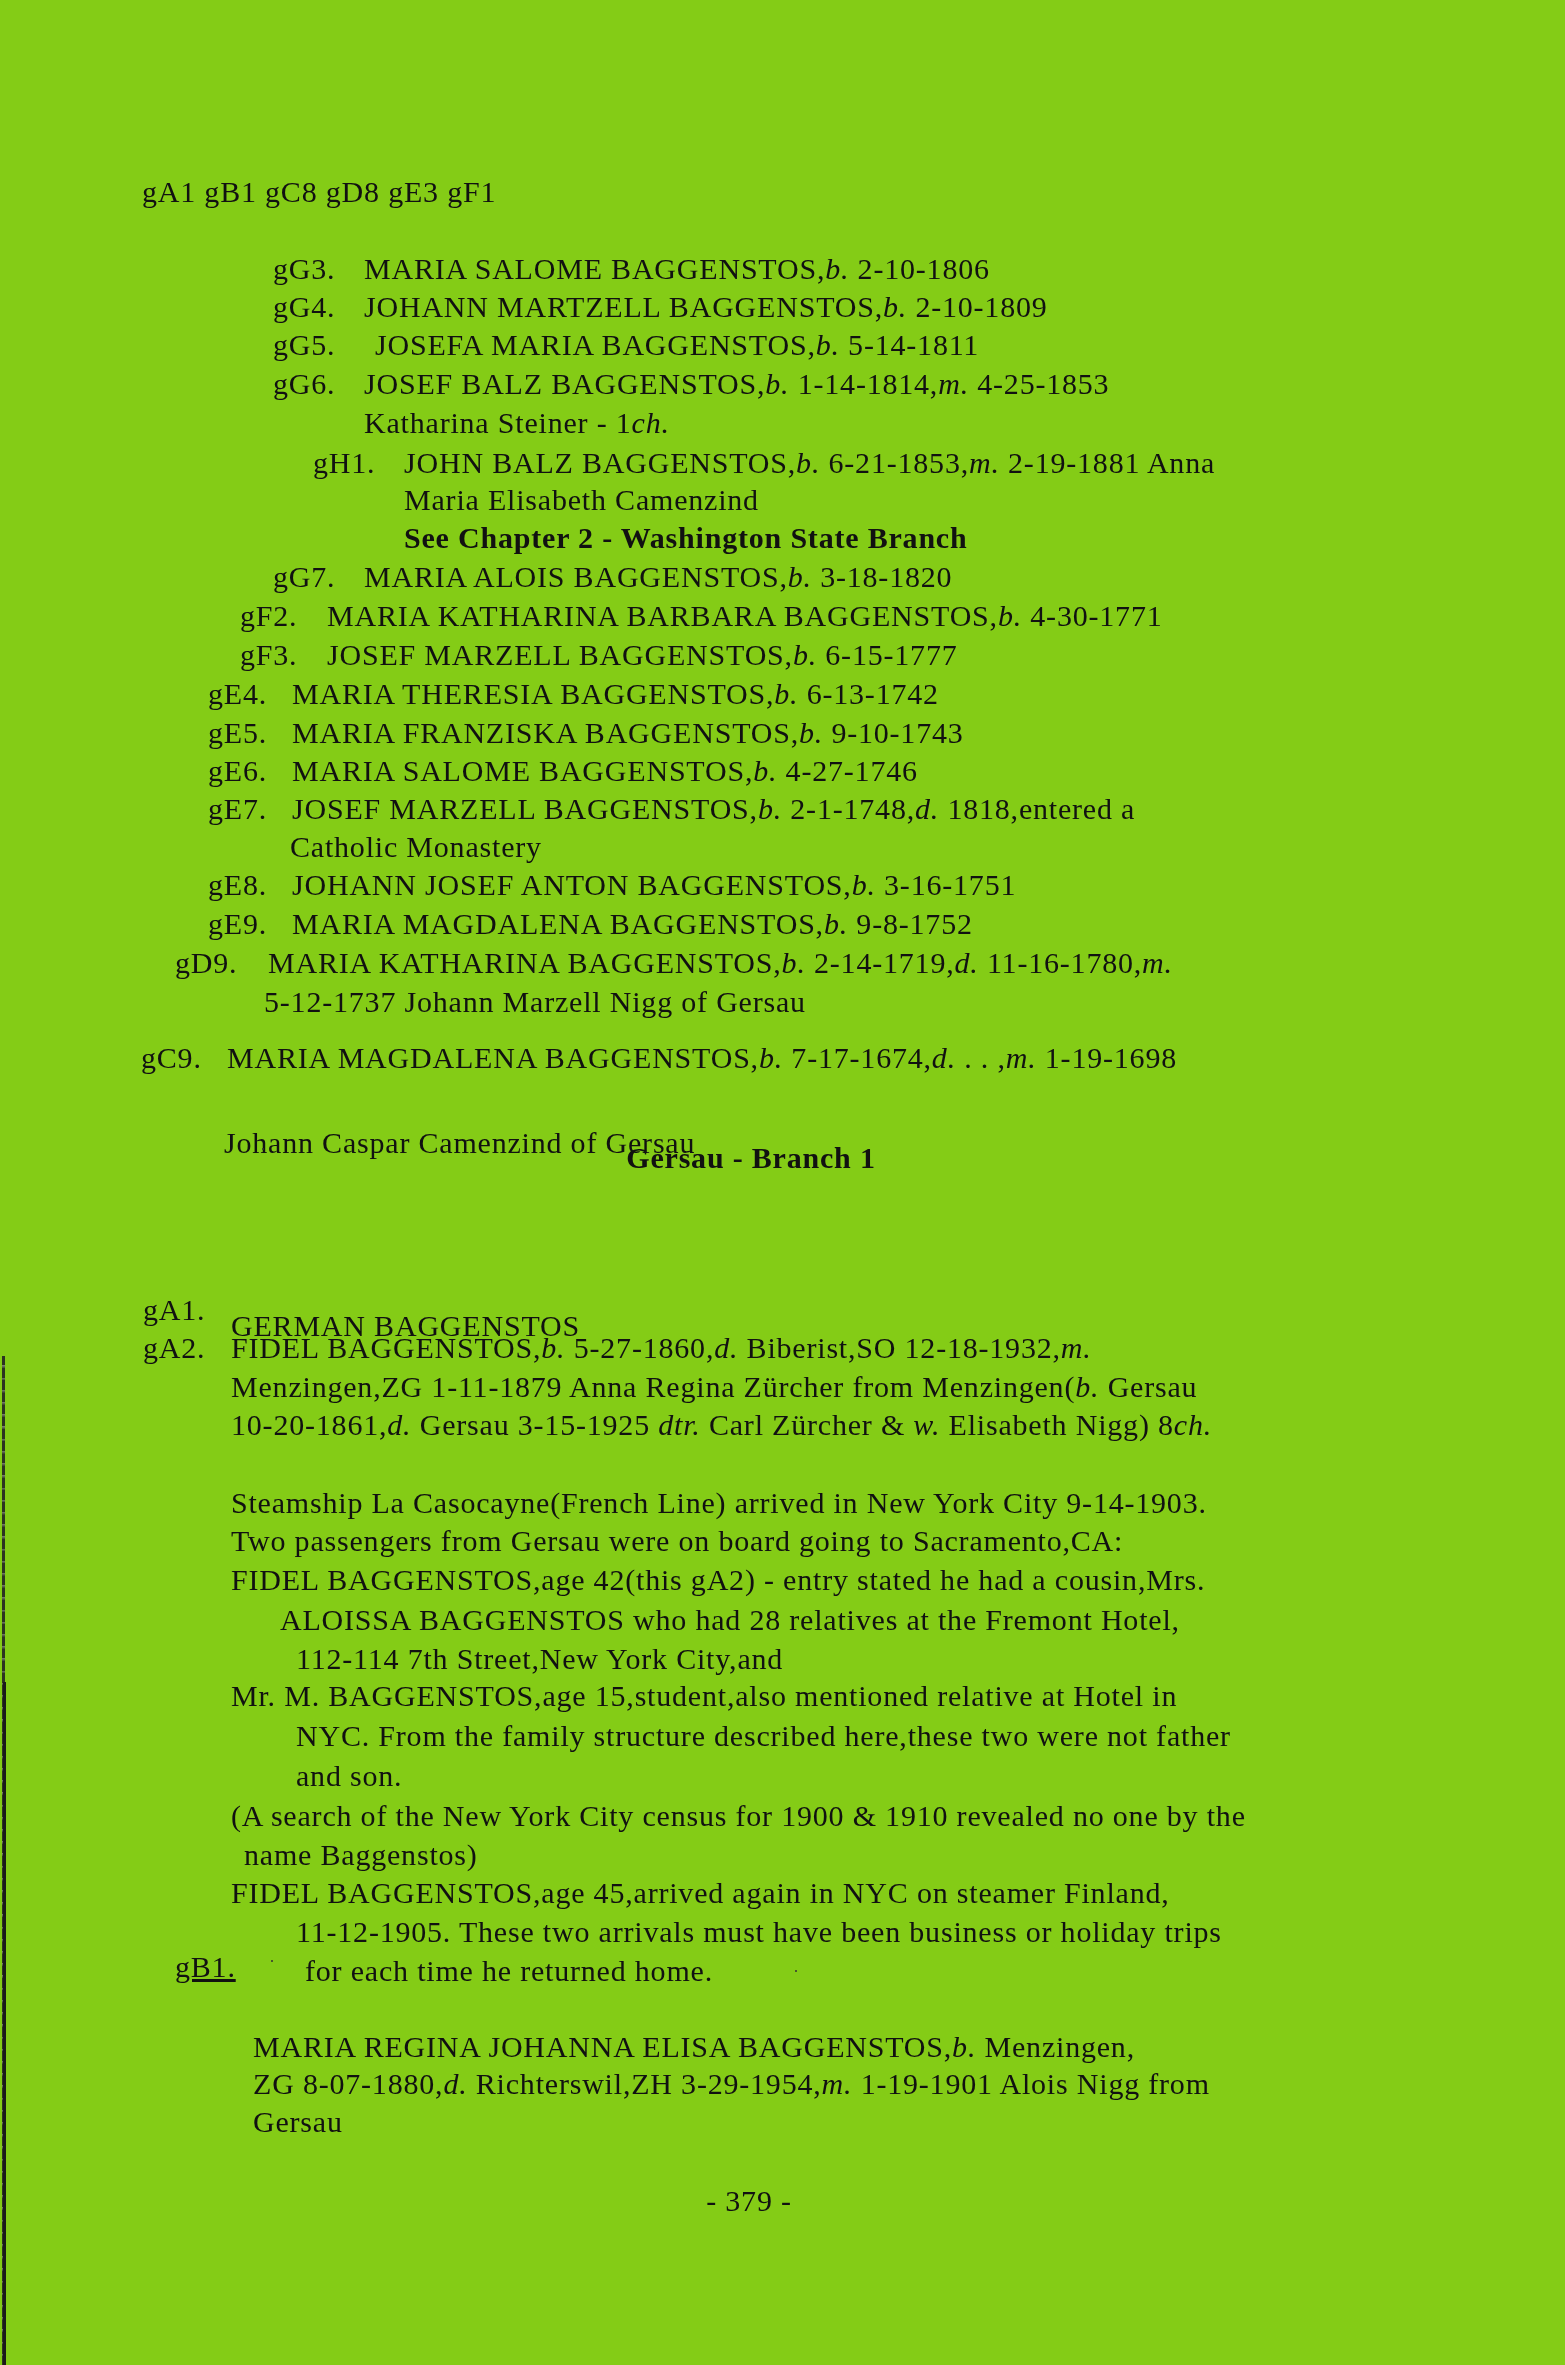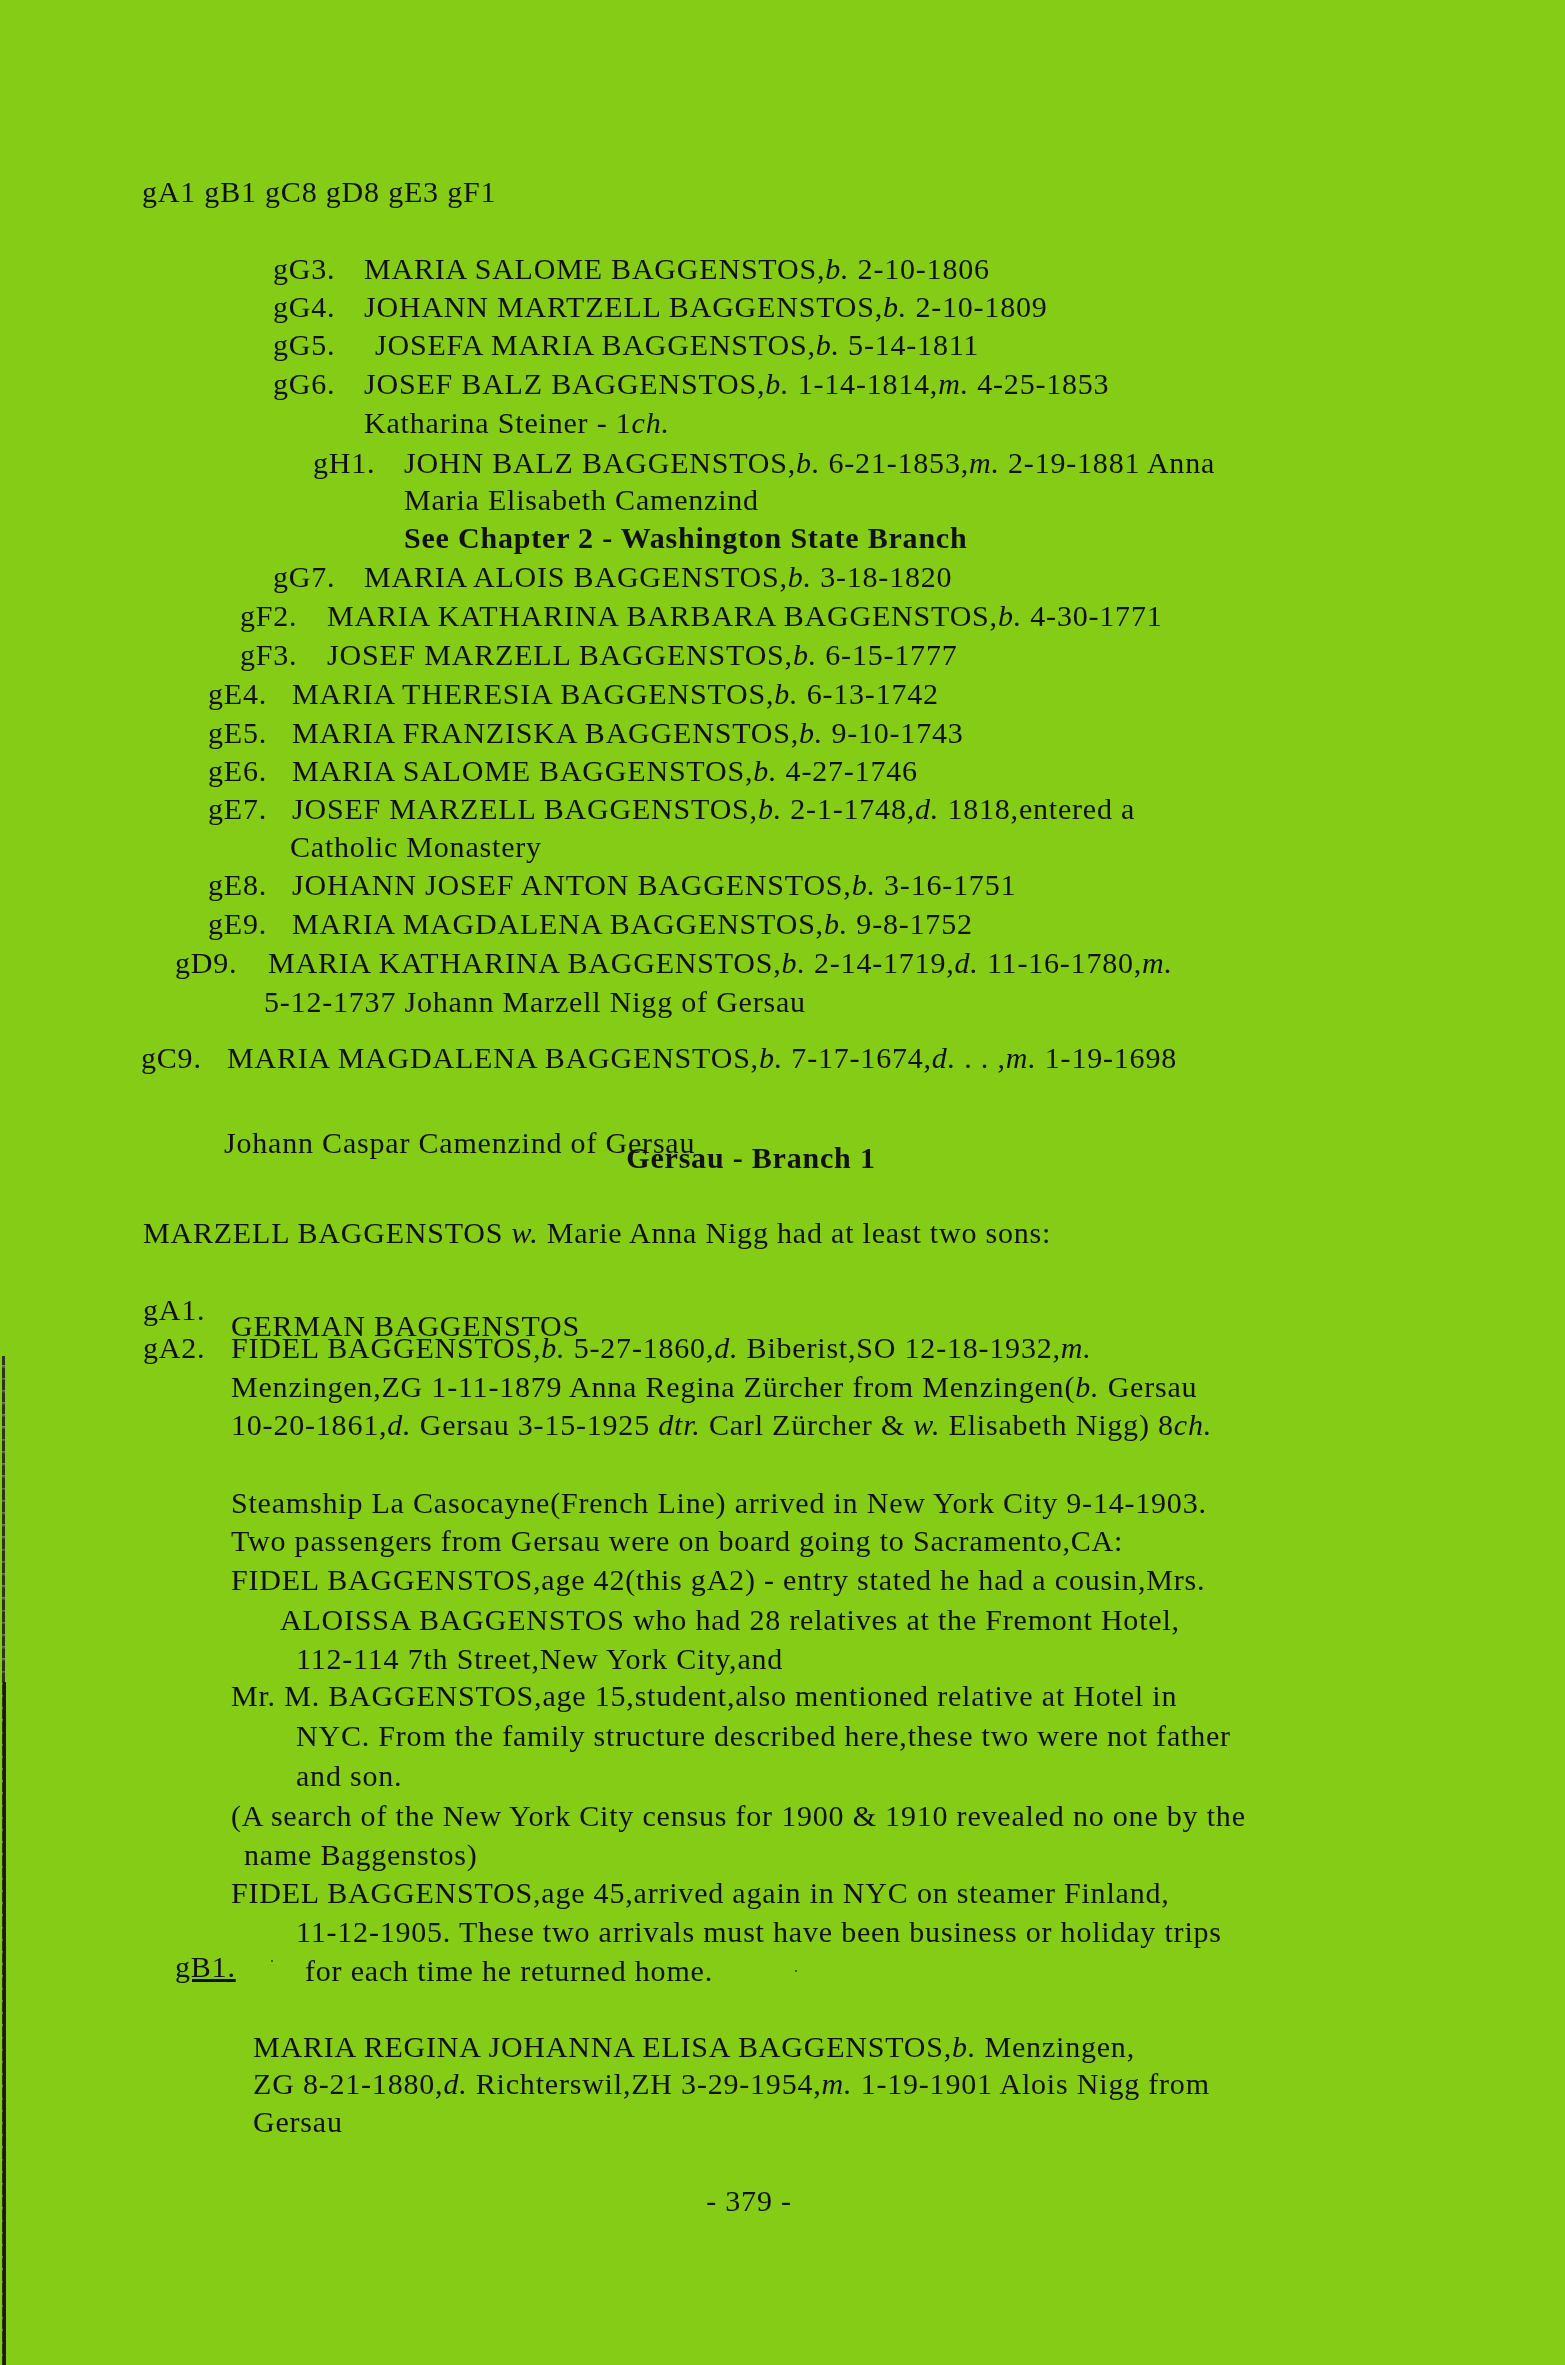--- a/index.html
+++ b/index.html
@@ -70,23 +70,20 @@
       <div class="ln" style="left: 175px; top: 948px;">gD9.</div>
       <div class="ln" style="left: 268px; top: 948px;"><span>MARIA KATHARINA BAGGENSTOS,</span><span class="i">b.</span><span> 2-14-1719,</span><span class="i">d.</span><span> 11-16-1780,</span><span class="i">m.</span></div>
       <div class="ln" style="left: 264px; top: 987px;"><span>5-12-1737 Johann Marzell Nigg of Gersau</span></div>
       <div class="ln" style="left: 141px; top: 1043px;">gC9.</div>
       <div class="ln" style="left: 227px; top: 1043px;"><span>MARIA MAGDALENA BAGGENSTOS,</span><span class="i">b.</span><span> 7-17-1674,</span><span class="i">d.</span><span> . . ,</span><span class="i">m.</span><span> 1-19-1698</span></div>
       <div class="ln" style="left: 224px; top: 1096px; margin-top: 32px;"><span>Johann Caspar Camenzind of Gersau</span></div>
     </div>
 
   <div class="ln b center" style="left:751px; top:1143px;">Gersau - Branch 1</div>
 
-  <div class="ln" style="left:143px; top:1218px;">
-    <span>MARZELL BAGGENSTOS </span><span class="i">w.</span><span> Marie Anna Nigg had at least two sons:</span>
-  </div>
 
   <div id="sons">
       <div class="ln" style="left: 143px; top: 1295px;">gA1.</div>
       <div class="ln" style="left: 231px; top: 1295px; margin-top: 16px;"><span>GERMAN BAGGENSTOS</span></div>
       <div class="ln" style="left: 143px; top: 1333px;">gA2.</div>
       <div class="ln" style="left: 231px; top: 1333px;"><span>FIDEL BAGGENSTOS,</span><span class="i">b.</span><span> 5-27-1860,</span><span class="i">d.</span><span> Biberist,SO 12-18-1932,</span><span class="i">m.</span></div>
       <div class="ln" style="left: 231px; top: 1372px;"><span>Menzingen,ZG 1-11-1879 Anna Regina Zürcher from Menzingen(</span><span class="i">b.</span><span> Gersau</span></div>
       <div class="ln" style="left: 231px; top: 1410px;"><span>10-20-1861,</span><span class="i">d.</span><span> Gersau 3-15-1925 </span><span class="i">dtr.</span><span> Carl Zürcher &amp; </span><span class="i">w.</span><span> Elisabeth Nigg) 8</span><span class="i">ch.</span></div>
     </div>
   <div id="note">
@@ -100,21 +97,21 @@
       <div class="ln" style="left: 296px; top: 1761px;">and son.</div>
       <div class="ln" style="left: 231px; top: 1801px;">(A search of the New York City census for 1900 &amp; 1910 revealed no one by the</div>
       <div class="ln" style="left: 244px; top: 1840px;">name Baggenstos)</div>
       <div class="ln" style="left: 231px; top: 1878px;">FIDEL BAGGENSTOS,age 45,arrived again in NYC on steamer Finland,</div>
       <div class="ln" style="left: 296px; top: 1917px;">11-12-1905. These two arrivals must have been business or holiday trips</div>
       <div class="ln" style="left: 305px; top: 1956px;">for each time he returned home.</div>
     </div>
   <div id="grandchild">
       <div class="ln" style="left: 175px; top: 1952px; text-decoration: underline;">gB1.</div>
       <div class="ln" style="left: 253px; top: 2032px;"><span>MARIA REGINA JOHANNA ELISA BAGGENSTOS,</span><span class="i">b.</span><span> Menzingen,</span></div>
-      <div class="ln" style="left: 253px; top: 2069px;"><span>ZG 8-21-1880,</span><span class="i">d.</span><span> Richterswil,ZH 3-29-1954,</span><span class="i">m.</span><span> 1-19-1901 Alois Nigg from</span></div>
+      <div class="ln" style="left: 253px; top: 2069px;"><span>ZG 8-07-1880,</span><span class="i">d.</span><span> Richterswil,ZH 3-29-1954,</span><span class="i">m.</span><span> 1-19-1901 Alois Nigg from</span></div>
       <div class="ln" style="left: 253px; top: 2107px;"><span>Gersau</span></div>
     </div>
 
   <div class="ln center" style="left:749px; top:2186px;">- 379 -</div>
 
   <div class="scan-edge"></div>
   <div class="scan-edge-solid"></div>
   <div class="speck" style="left:262px; top:1148px;"></div>
   <div class="speck" style="left:271px; top:1960px;"></div>
   <div class="speck" style="left:795px; top:1970px;"></div>

